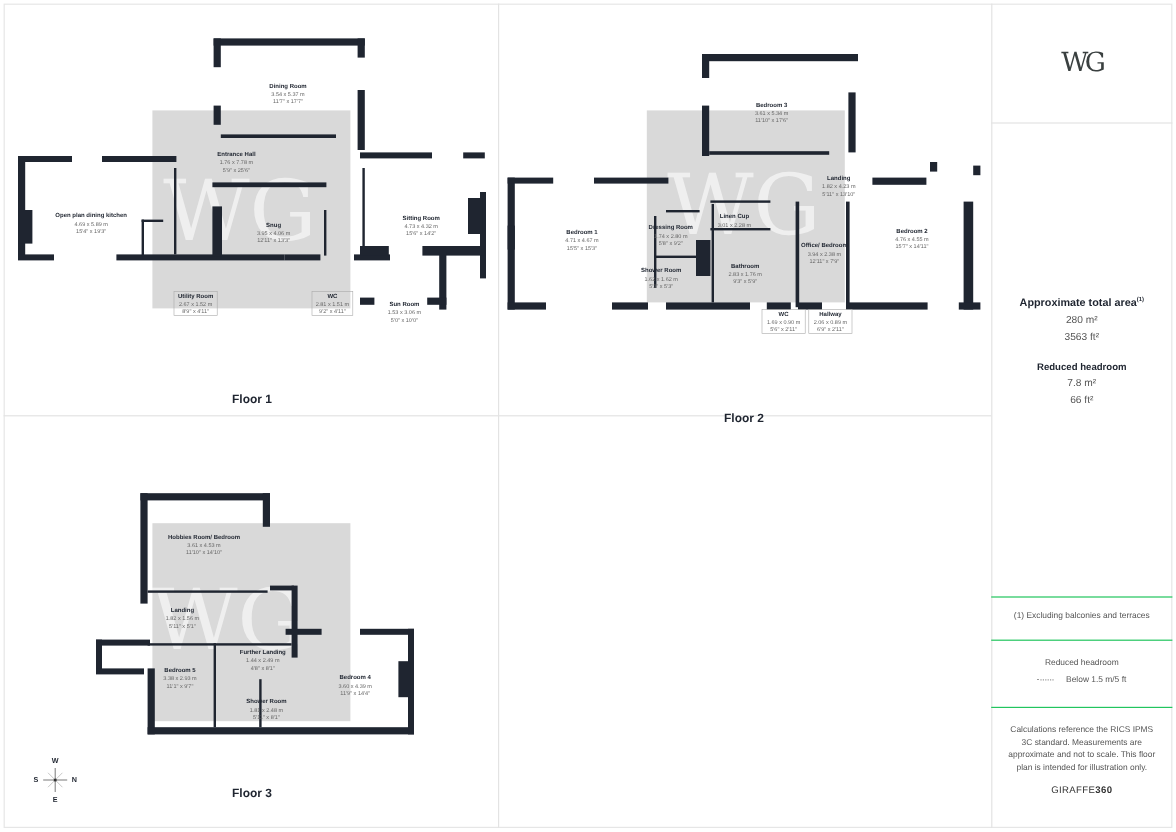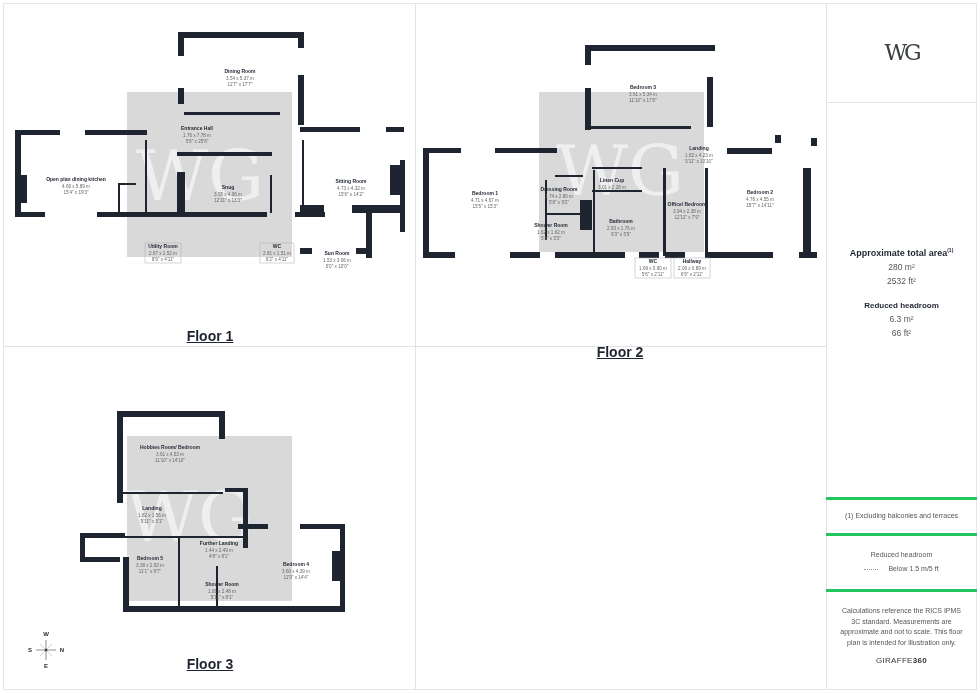--- a/index.html
+++ b/index.html
@@ -1,27 +1,27 @@
 <!DOCTYPE html>
 <html><head>
 <meta charset="utf-8">
 <style>
   * { box-sizing: border-box; margin: 0; padding: 0; }
   body { width: 980px; height: 693px; background: #ffffff; font-family: "Liberation Sans", sans-serif; color: #1f2530; position: relative; overflow: hidden; }
   .frame { position: absolute; left: 3px; top: 3px; width: 974px; height: 687px; border: 1px solid #e6e6e6; }
   .vline { position: absolute; top: 3px; width: 1px; background: #e3e3e3; }
   .hline { position: absolute; height: 1px; background: #e3e3e3; }
   .panel-svg { position: absolute; }
-  .floor-label { position: absolute; font-size: 14px; font-weight: bold; color: #1f2530; text-align: center; width: 120px; margin-left: -60px; text-decoration: underline; }
+  .floor-label { position: absolute; font-size: 10px; font-weight: bold; color: #1f2530; text-align: center; width: 120px; margin-left: -60px; }
   .sidebar { position: absolute; left: 826px; top: 3px; width: 151px; height: 687px; }
   .sb-logo { position: absolute; left: 0; top: 0; width: 151px; height: 100px; border-bottom: 1px solid #e3e3e3; display: flex; align-items: center; justify-content: center; font-family: "DejaVu Serif", serif; font-size: 22px; color: #3a4040; letter-spacing: -3px; }
   .sb-block { position: absolute; left: 0; width: 151px; text-align: center; }
   .sb-title { font-size: 9px; font-weight: bold; color: #1f2530; }
   .sb-val { font-size: 8.5px; color: #555; margin-top: 4px; }
-  .sb-sec { position: absolute; left: 0; width: 151px; border-top: 3px solid #22c55e; text-align: center; font-size: 7px; color: #555; }
+  .sb-sec { position: absolute; left: 0; width: 151px; border-top: 1px solid #22c55e; text-align: center; font-size: 7px; color: #555; }
   .legend-line { display: inline-block; width: 14px; border-top: 1px dotted #999; vertical-align: middle; margin-right: 10px; }
   .giraffe { font-size: 8px; color: #333; margin-top: 8px; letter-spacing: 0.3px; }
   .giraffe b { font-weight: bold; }
   .room-name { font-size: 5px; font-weight: bold; fill: #1f2530; font-family: "Liberation Sans", sans-serif; }
   .room-dim { font-size: 4.6px; fill: #666; font-family: "Liberation Sans", sans-serif; }
   .compass { position: absolute; left: 24px; top: 628px; width: 44px; height: 44px; }
 </style>
 </head>
 <body>
 
@@ -227,26 +227,26 @@
   <text x="38" y="24" font-size="6" font-weight="bold" text-anchor="middle" fill="#1f2530" font-family="Liberation Sans, sans-serif">N</text>
   <text x="22" y="40" font-size="6" font-weight="bold" text-anchor="middle" fill="#1f2530" font-family="Liberation Sans, sans-serif">E</text>
 </svg>
 
 <div class="sidebar">
   <div class="sb-logo">WG</div>
 
   <div class="sb-block" style="top:244px;">
     <div class="sb-title"><span>Approximate total area</span><sup style="font-size:5px;">(1)</sup></div>
     <div class="sb-val">280 m²</div>
-    <div class="sb-val">2532 ft²</div>
+    <div class="sb-val">3563 ft²</div>
   </div>
 
   <div class="sb-block" style="top:298px;">
     <div class="sb-title" style="font-size:8px;">Reduced headroom</div>
-    <div class="sb-val">6.3 m²</div>
+    <div class="sb-val">7.8 m²</div>
     <div class="sb-val">66 ft²</div>
   </div>
 
   <div class="sb-sec" style="top:494px; height:36px; padding-top:12px;">
     <span>(1) Excluding balconies and terraces</span>
   </div>
 
   <div class="sb-sec" style="top:530px; height:56px; padding-top:15px;">
     <div>Reduced headroom</div>
     <div style="margin-top:7px;"><span class="legend-line"></span><span>Below 1.5 m/5 ft</span></div>

